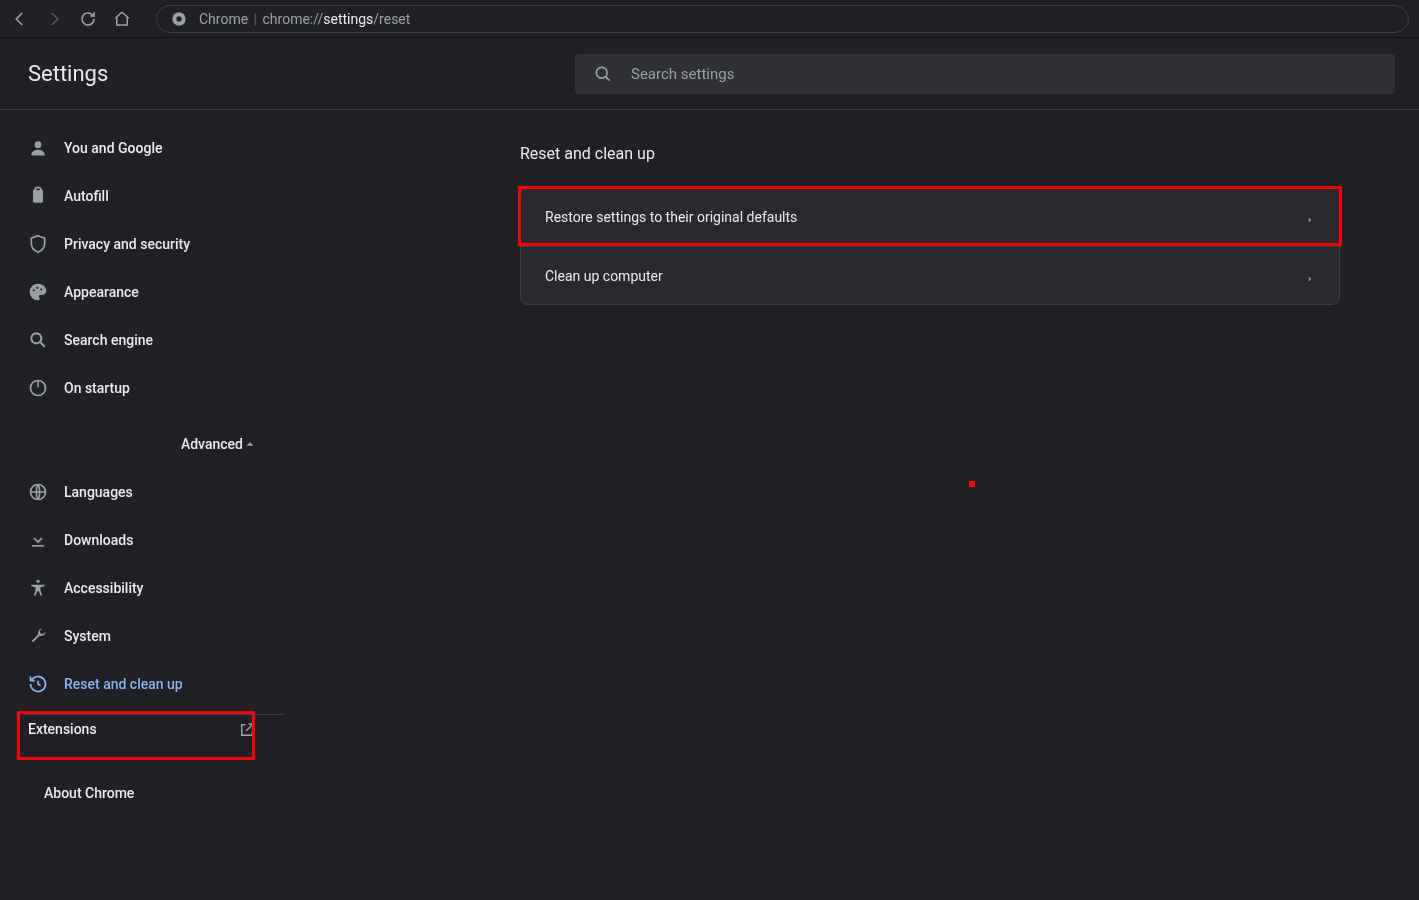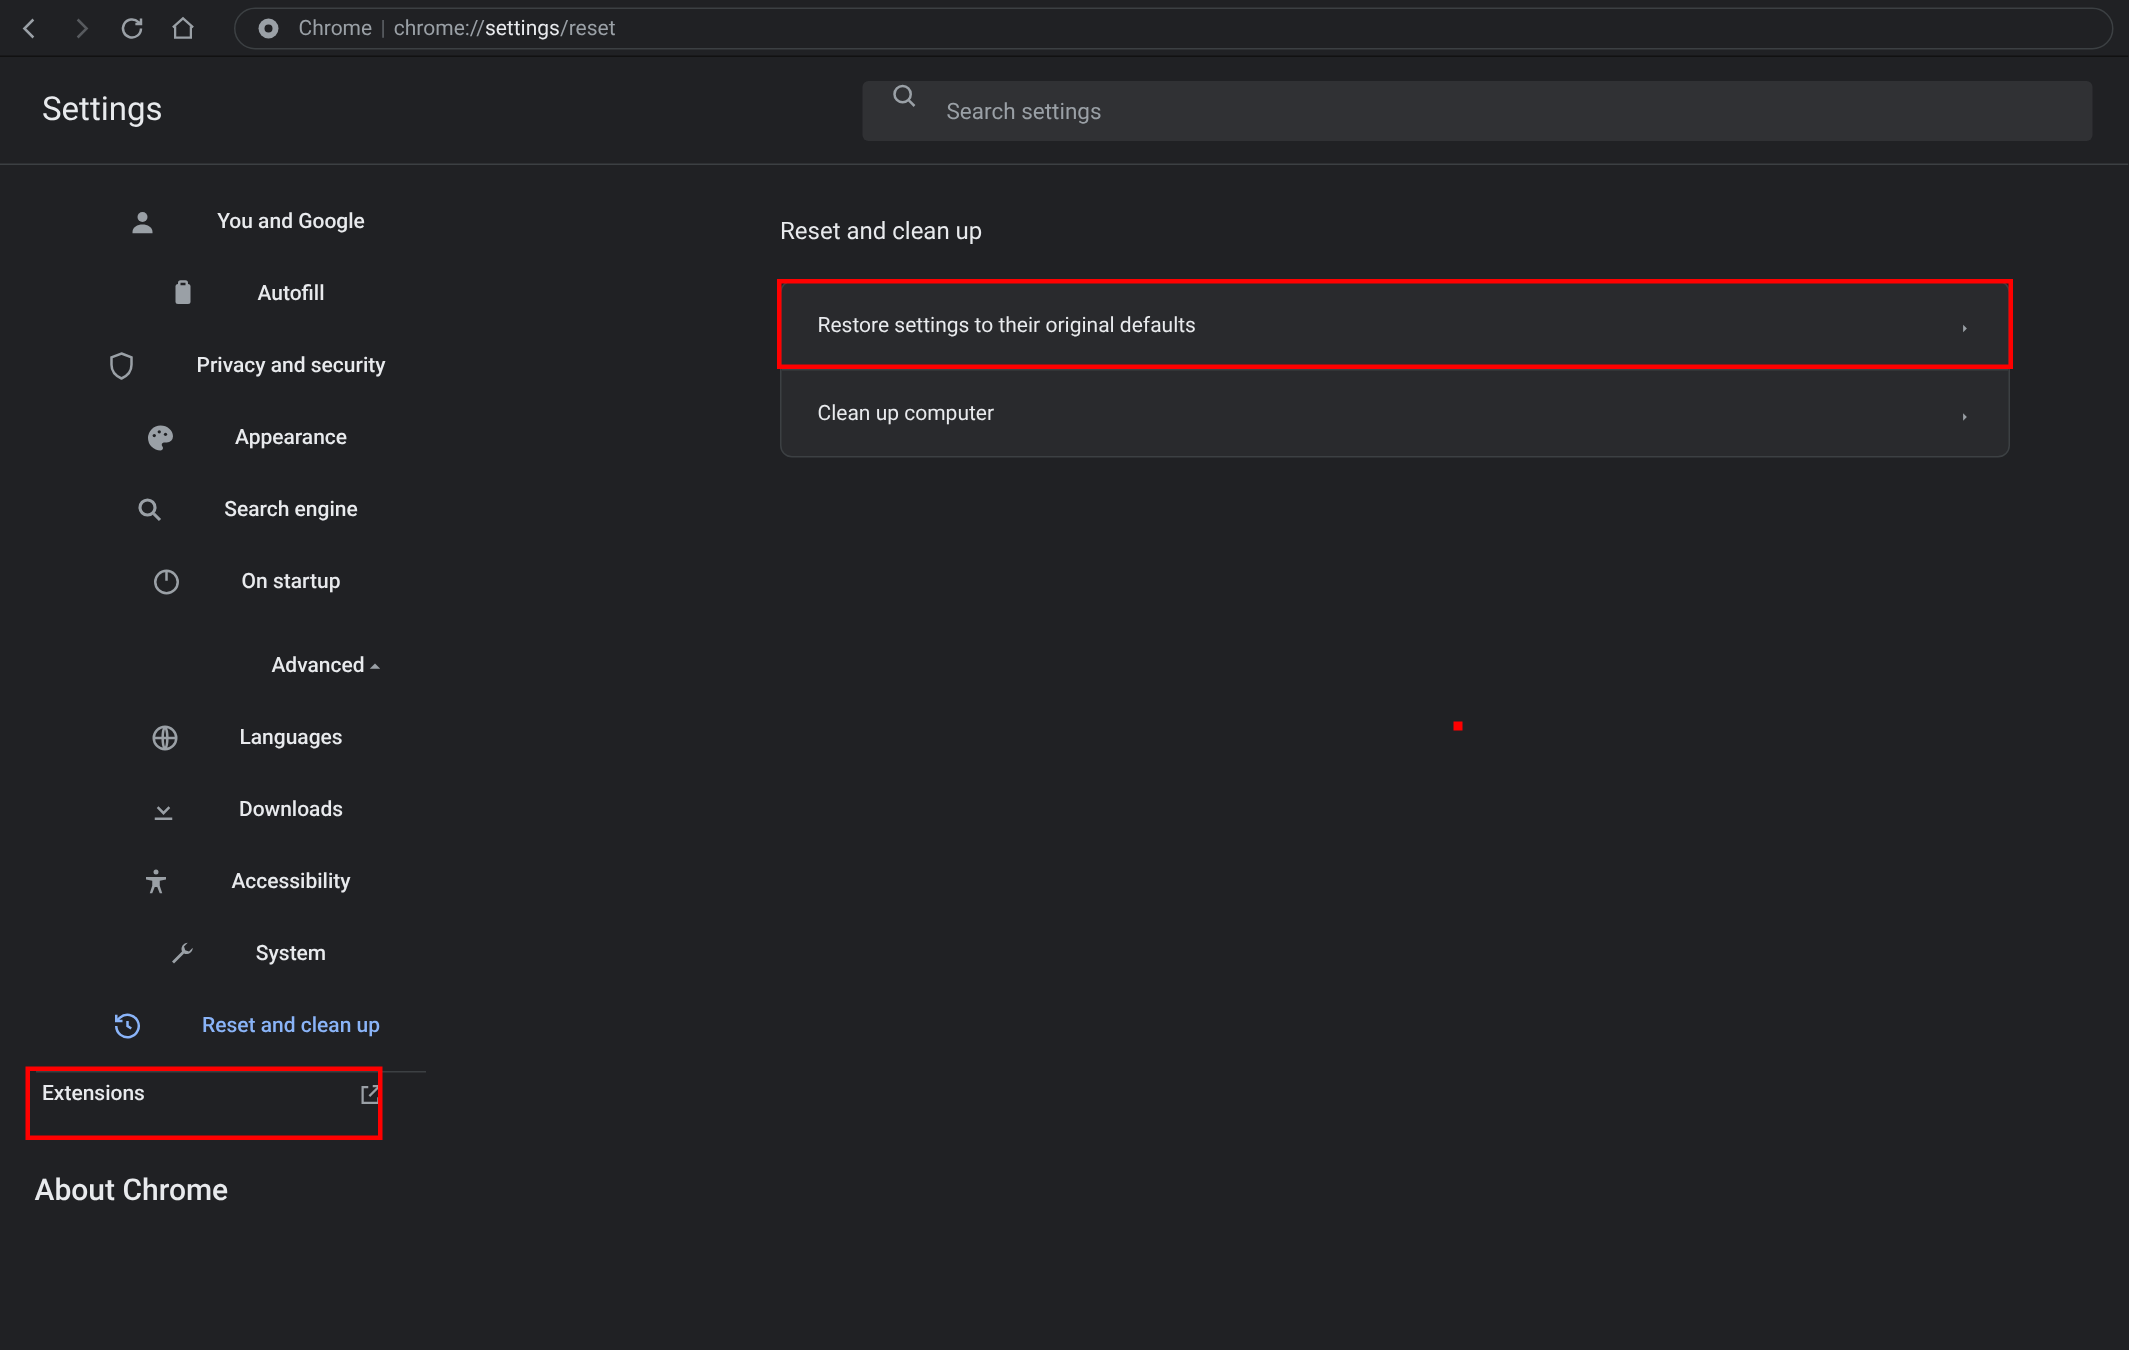--- a/index.html
+++ b/index.html
@@ -13,39 +13,39 @@
   .omnibox { flex:1; height:28px; background:#202124; border-radius:14px; display:flex; align-items:center; padding:0 14px; gap:12px; color:#9aa0a6; font-size:14px; margin-left:10px; border:1px solid #3c4043; }
   .omnibox .chrome-badge { width:16px; height:16px; }
   .omnibox .url-prefix { color:#9aa0a6; }
   .omnibox .url-sep { color:#5f6368; margin:0 2px; }
   .omnibox .url-bold { color:#e8eaed; }
 
   
   .header { height:72px; display:flex; align-items:center; padding:0 24px 0 28px; border-bottom:1px solid #3c4043; }
   .header-title { font-size:22px; color:#e8eaed; }
   .search-wrap { margin-left:auto; width:820px; max-width:820px; }
-  .search-box { width:100%; height:40px; background:#303134; border-radius:4px; display:flex; padding:0 18px; gap:18px; }
+  .search-box { width:100%; height:40px; background:#303134; border-radius:4px; display:flex; align-items:center; padding:0 18px; gap:18px; }
   .search-box svg { width:20px; height:20px; color:#9aa0a6; }
   .search-box input { flex:1; background:transparent; border:none; outline:none; color:#e8eaed; font-size:15px; }
   .search-box input::placeholder { color:#9aa0a6; }
 
   
   .body { display:flex; height:calc(100% - 110px); }
 
   .sidebar { width:300px; padding-top:14px; }
-  .nav-item { height:48px; display:flex; align-items:center; padding-left:28px; gap:40px; color:#e8eaed; font-size:14px; font-weight:500; cursor:pointer; position:relative;justify-content:center; }
+  .nav-item { height:48px; display:flex; align-items:center; padding-left:28px; gap:16px; color:#e8eaed; font-size:14px; font-weight:500; cursor:pointer; position:relative; }
   .nav-item svg { width:20px; height:20px; color:#9aa0a6; flex-shrink:0; }
   .nav-item.active { color:#8ab4f8; }
   .nav-item.active svg { color:#8ab4f8; }
   .adv-header { height:48px; display:flex; align-items:center; padding:0 43px; font-size:14px; font-weight:500; color:#e8eaed; justify-content:flex-end; cursor:pointer; margin-top:8px; }
   .adv-header svg { width:14px; height:14px; color:#9aa0a6; }
   .sep { height:1px; background:#3c4043; margin:6px 0 6px 24px; width:260px; }
   .ext-row { height:48px; display:flex; align-items:flex-start; padding:0 28px; font-size:14px; font-weight:500; color:#e8eaed; justify-content:space-between; cursor:pointer; width:284px; }
   .ext-row svg { width:18px; height:18px; color:#9aa0a6; }
-  .about-row { height:48px; display:flex; align-items:center; padding-left:23px; font-size:20px; font-weight:500; color:#e8eaed; cursor:pointer; }
+  .about-row { height:48px; display:flex; align-items:center; padding-left:44px; font-size:14px; font-weight:500; color:#e8eaed; cursor:pointer; }
 
   .content { flex:1; padding:34px 0 0 0; display:flex; flex-direction:column; align-items:flex-start; padding-left:220px; padding-right:78px; }
   .content-inner { width:820px; }
   .section-title { font-size:16px; color:#e8eaed; margin-bottom:24px; font-weight:400; }
   .card { width:100%; background:#292a2d; border-radius:8px; overflow:hidden; border:1px solid #3c4043; }
   .card-row { height:58px; display:flex; align-items:center; padding:0 24px; color:#e8eaed; font-size:14px; cursor:pointer; }
   .card-row + .card-row { border-top:1px solid #3c4043;justify-content:center; }
   .card-row .chev { margin-left:auto; width:10px; height:10px; color:#9aa0a6; }
   .card-row .chev svg { width:100%; height:100%; }
 

